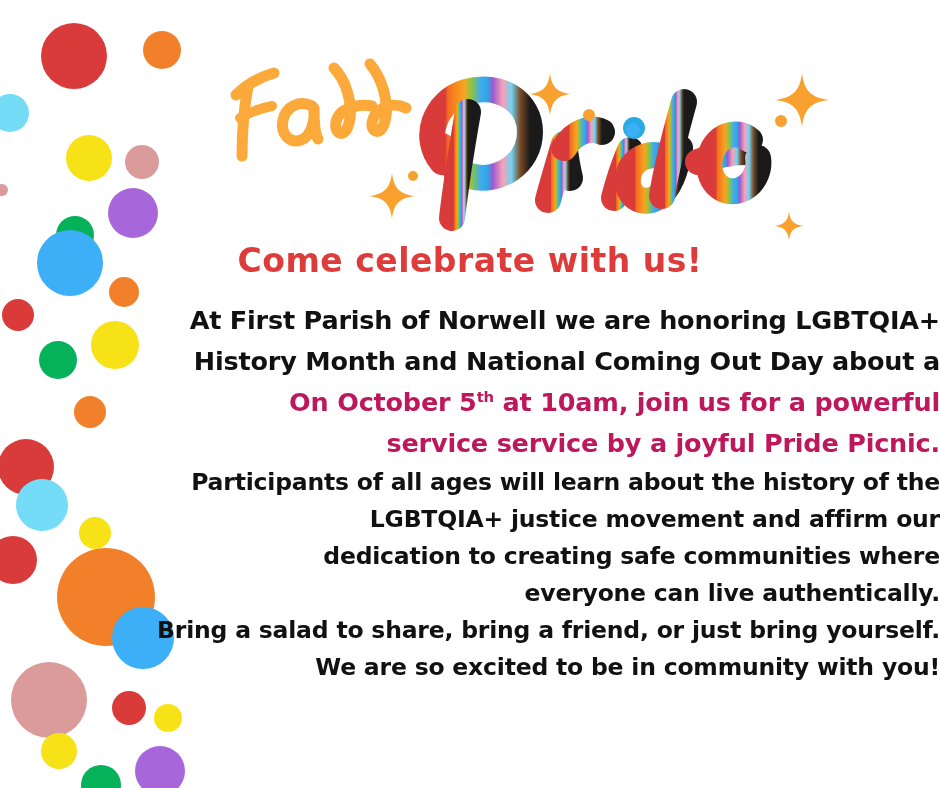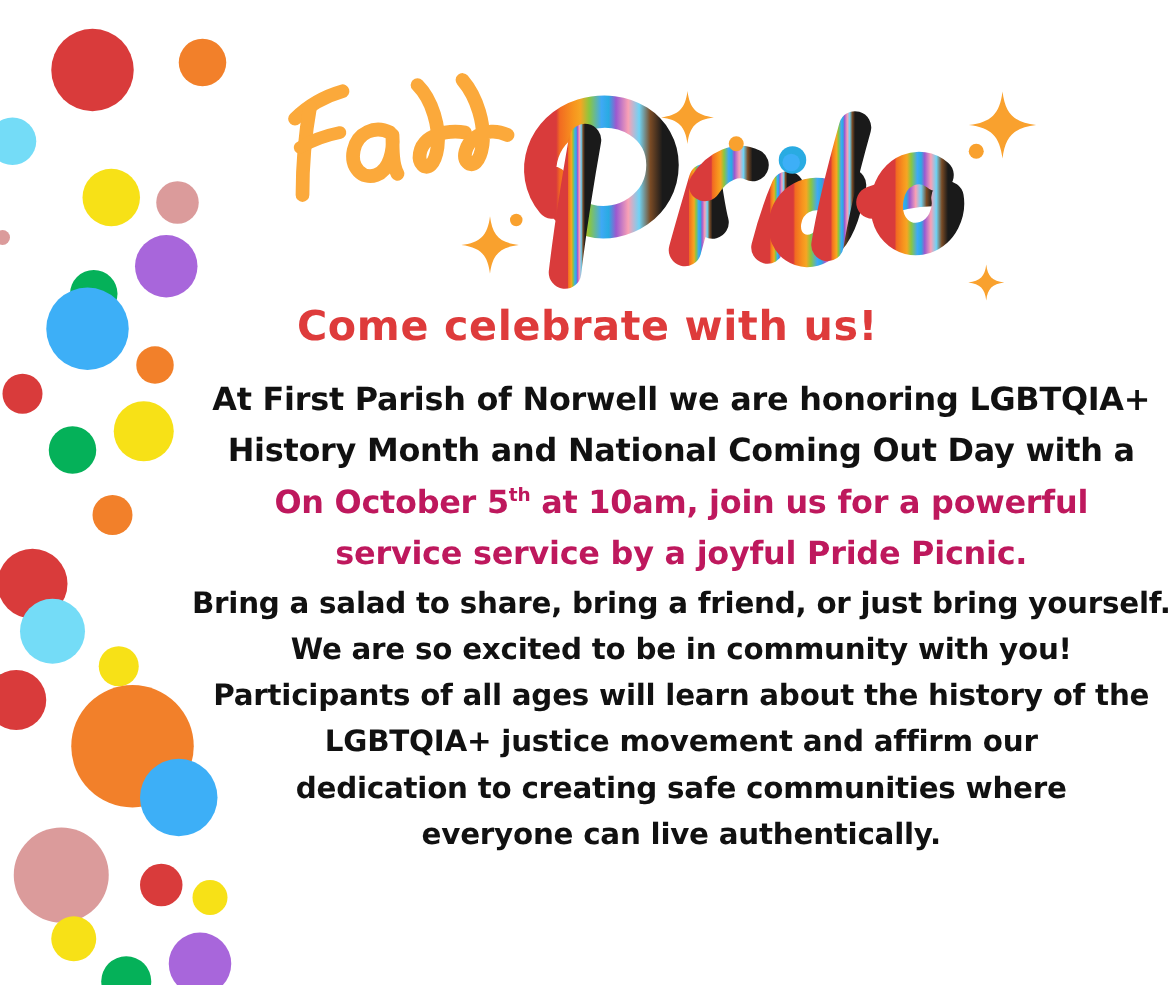--- a/index.html
+++ b/index.html
@@ -66,21 +66,21 @@
     letter-spacing: 0.5px;
     color: #DE3B3B;
   }
 
   
   #body-copy {
     position: absolute;
     left: 150px;
     top: 300px;
     width: 790px;
-    text-align: center;
+    text-align: right;
   }
   .para {
     margin: 0;
     font-family: "DejaVu Sans", sans-serif;
     font-weight: bold;
   }
   .para-line {
     display: block;
   }
   .para-black {
@@ -219,34 +219,34 @@
         <div class="confetti-dot" style="position: absolute; left: 775px; top: 115px; width: 12px; height: 12px; background: rgb(249, 161, 46);"></div>
       </div>
 
     <div id="tagline">Come celebrate with us!</div>
   </div>
 
   <div id="body-copy">
 
     <p class="para para-black">
       <span class="para-line">At First Parish of Norwell we are honoring LGBTQIA+</span>
-      <span class="para-line">History Month and National Coming Out Day with a</span>
+      <span class="para-line">History Month and National Coming Out Day about a</span>
     </p>
 
     <p class="para para-purple">
       <span class="para-line"><span>On October 5</span><sup>th</sup><span> at 10am, join us for a powerful</span></span>
       <span class="para-line">service service by a joyful Pride Picnic.</span>
-    </p>
-
-    <p class="para para-black para-small">
-      <span class="para-line">Bring a salad to share, bring a friend, or just bring yourself.</span>
-      <span class="para-line">We are so excited to be in community with you!</span>
     </p>
 
     <p class="para para-black para-small">
       <span class="para-line">Participants of all ages will learn about the history of the</span>
       <span class="para-line">LGBTQIA+ justice movement and affirm our</span>
       <span class="para-line">dedication to creating safe communities where</span>
       <span class="para-line">everyone can live authentically.</span>
     </p>
 
+    <p class="para para-black para-small">
+      <span class="para-line">Bring a salad to share, bring a friend, or just bring yourself.</span>
+      <span class="para-line">We are so excited to be in community with you!</span>
+    </p>
+
   </div>
 </div>
 
 </body></html>

